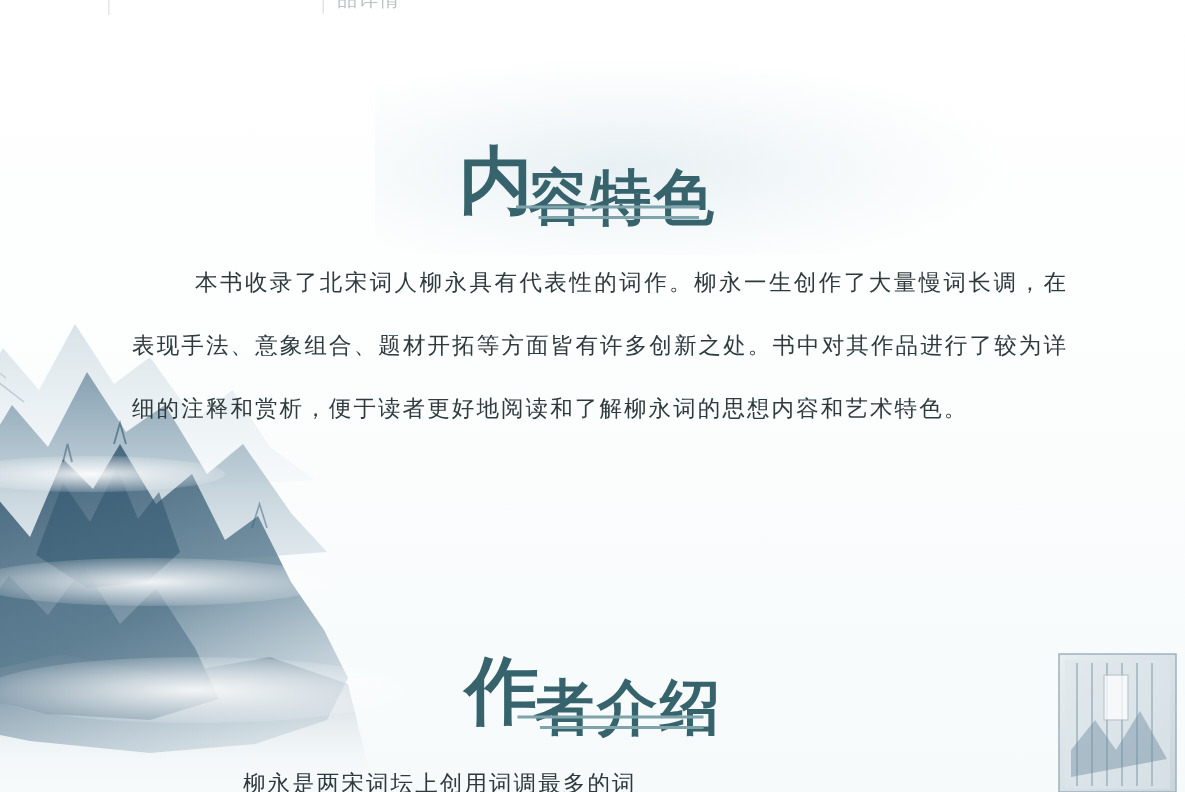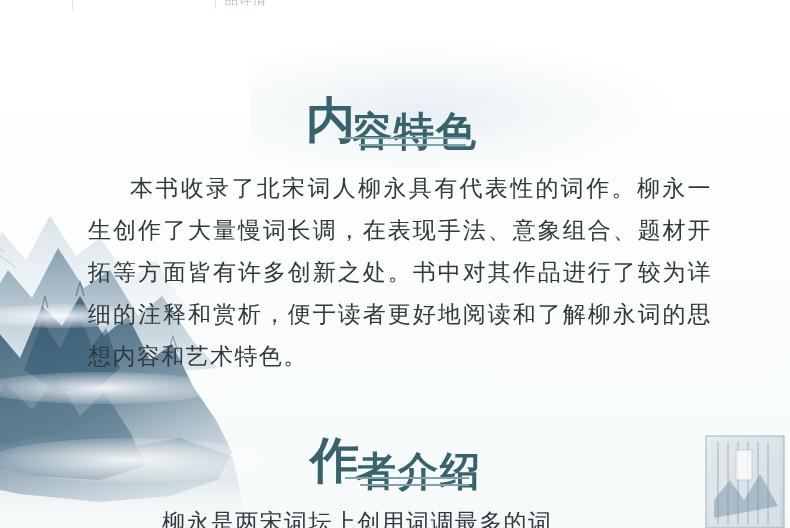--- a/index.html
+++ b/index.html
@@ -112,21 +112,21 @@
   }
   #heading-2 .big { position: relative; top: 4px; }
   #heading-2 .small { position: relative; top: 12px; left: -4px; margin-top: 32px; }
   #hl2a { left: 345px; top: 477px; width: 124px; }
   #hl2b { left: 360px; top: 484px; width: 109px; }
 
   
   .para {
     position: absolute;
     color: #2f3a3d;
-    font-size: 23px;
+    font-size: 15px;
     line-height: 42px;
     letter-spacing: 1.4px;
     text-align: justify;
     font-family: "Liberation Serif", serif;
   }
   #para-1 {
     left: 88px;
     top: 168px;
     width: 624px;
     text-indent: 42px;

